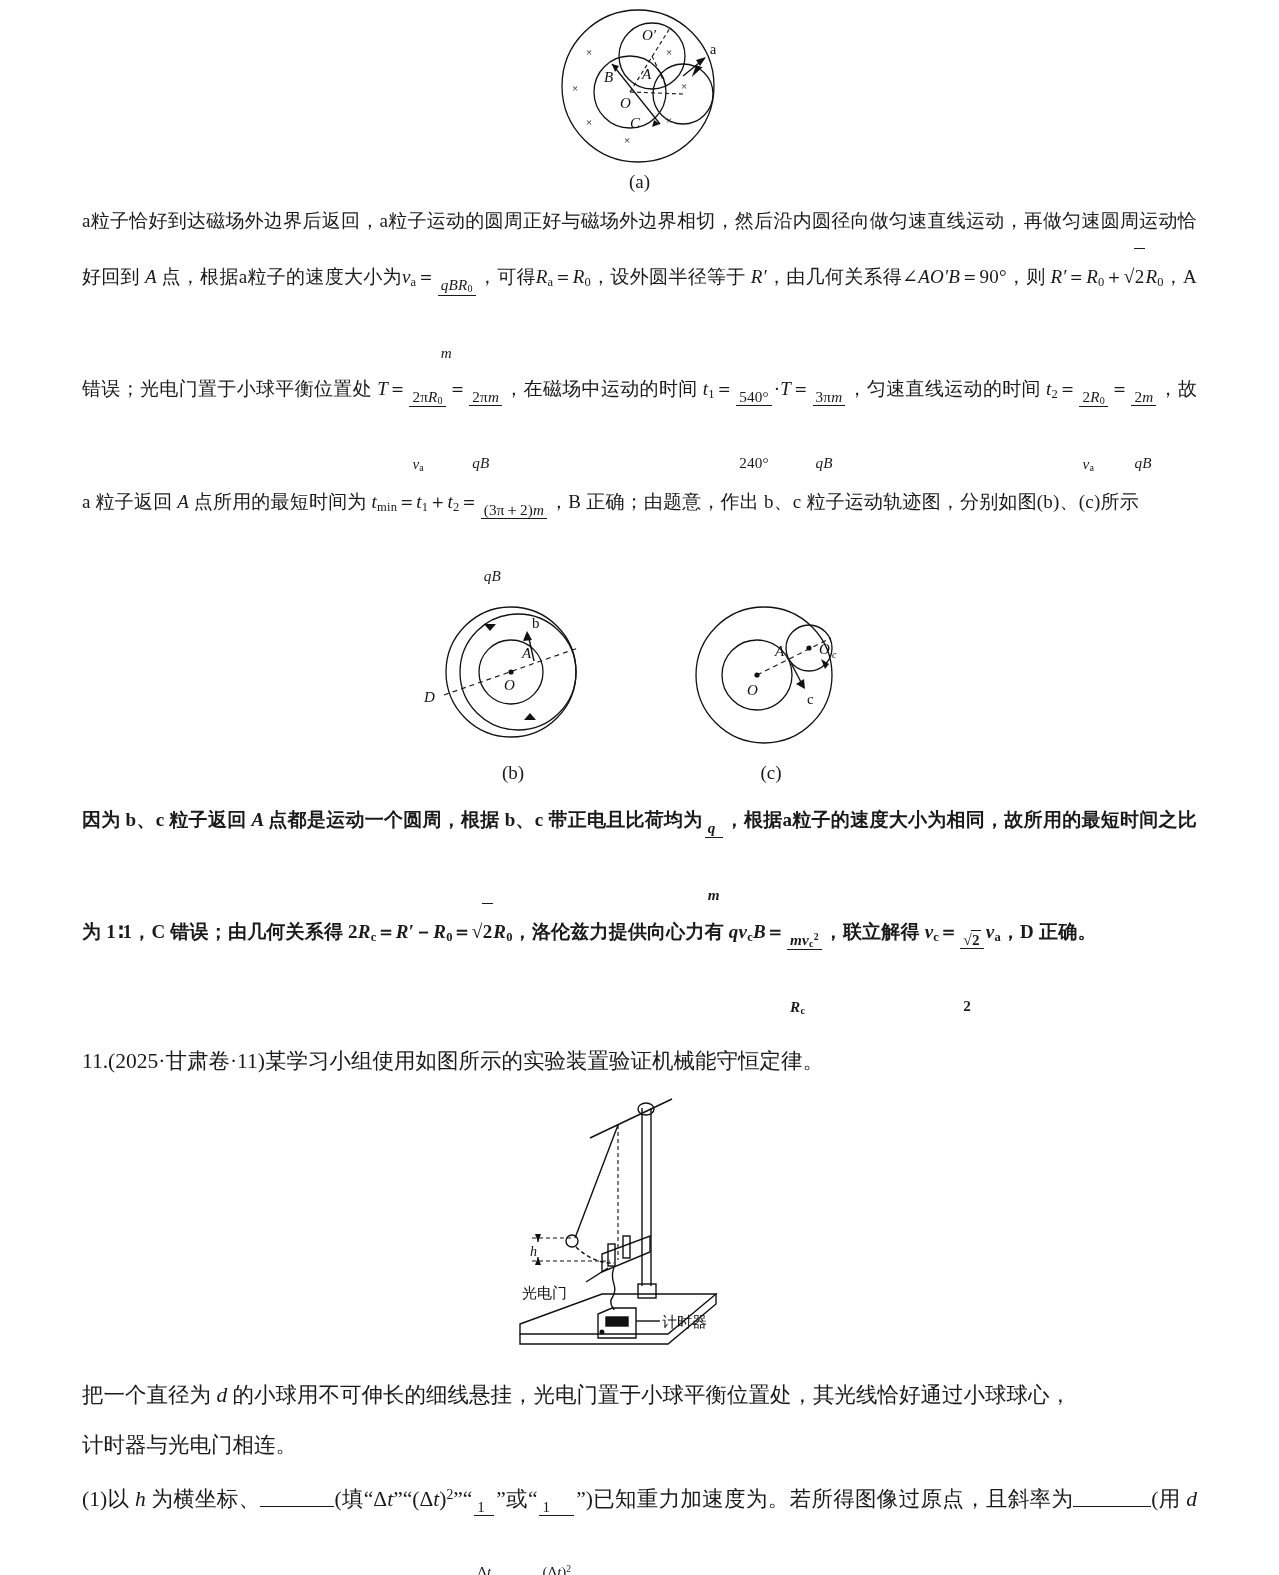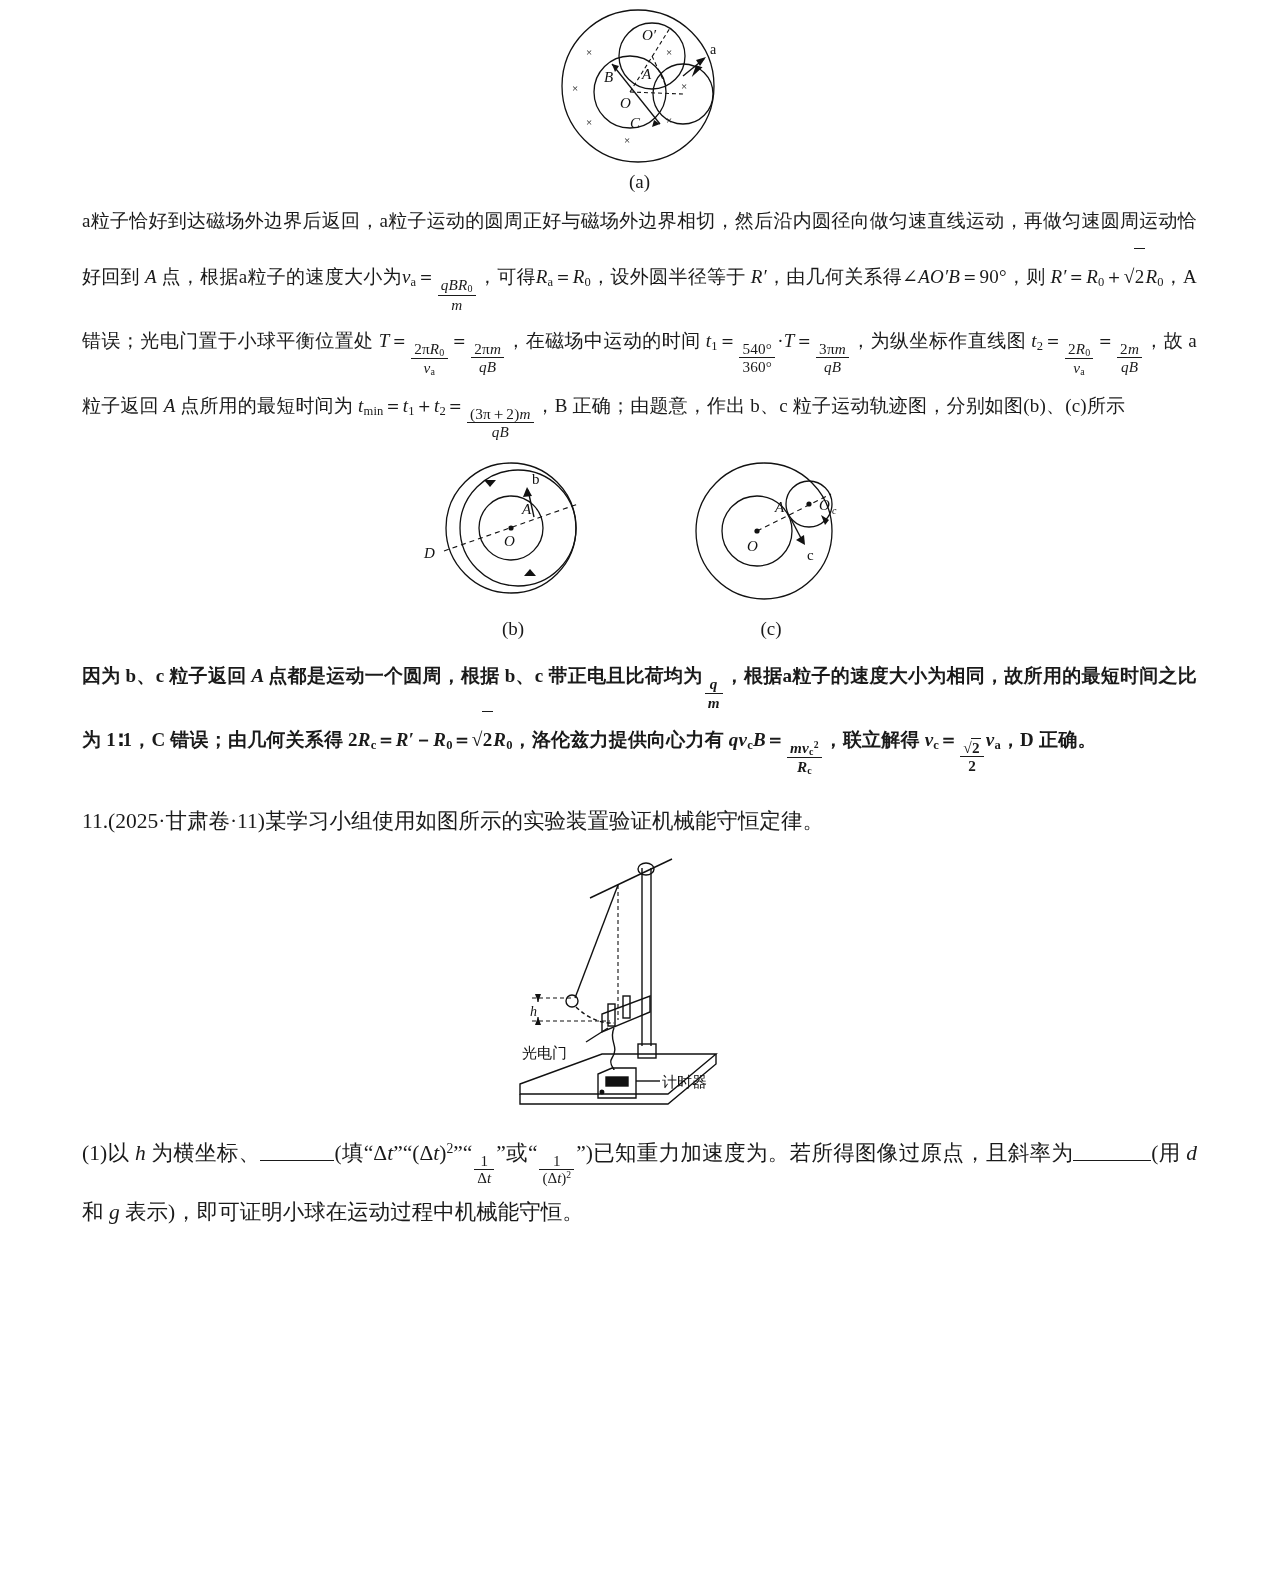--- a/index.html
+++ b/index.html
@@ -67,24 +67,24 @@
   }
   .blk { margin: 0; }
 
   
   i, .it { font-style: italic; font-family: "Liberation Serif", serif; }
   .up { font-style: normal; }
   .frac {
     display: inline-flex;
     flex-direction: column;
     vertical-align: -0.48em;
-    text-align: center;
     font-size: 0.80em;
     line-height: 1.12;
     margin: 0 2px;
+    gap: 48px;
   }
   .frac .num { border-bottom: 1.2px solid #1a1a1a; padding: 0 3px; }
   .frac .den { padding: 0 3px; }
   .frac.small { font-size: 0.70em; vertical-align: -0.42em;}
   sub { font-size: 0.66em; vertical-align: -0.22em; }
   sup { font-size: 0.64em; vertical-align: 0.48em; }
   .sqrt { display: inline-block; white-space: nowrap; }
   .sqrt > .rad { font-size: 1.02em; }
   .sqrt > .bar {
     border-top: 1.1px solid #1a1a1a;
@@ -171,25 +171,25 @@
         <span class="num"><i>qBR</i><sub>0</sub></span>
         <span class="den"><i>m</i></span>
       </span><span>，可得</span><i>R</i><sub class="up">a</sub>＝<i>R</i><sub>0</sub><span>，设外圆半径等</span><span>于</span><i> R′</i><span>，由几何关系得∠</span><i>AO′B</i><span>＝90°，则</span><i> R′</i><span>＝</span><i>R</i><sub>0</sub>＋<span class="sqrt"><span class="rad">√</span><span class="bar">2</span></span><i>R</i><sub>0</sub><span>，A 错误；光电门置于小球平衡位置处</span><i> T</i><span>＝</span><span class="frac">
         <span class="num">2π<i>R</i><sub>0</sub></span>
         <span class="den"><i>v</i><sub class="up">a</sub></span>
       </span>＝<span class="frac">
         <span class="num">2π<i>m</i></span>
         <span class="den"><i>qB</i></span>
       </span><span>，在磁场中运动的时间</span><i> t</i><sub>1</sub>＝<span class="frac">
         <span class="num">540°</span>
-        <span class="den">360°</span>
+        <span class="den">240°</span>
       </span>·<i>T</i>＝<span class="frac">
         <span class="num">3π<i>m</i></span>
         <span class="den"><i>qB</i></span>
-      </span><span>，为纵坐标作直线图</span><i> t</i><sub>2</sub>＝<span class="frac">
+      </span><span>，匀速直线运动的时间</span><i> t</i><sub>2</sub>＝<span class="frac">
         <span class="num">2<i>R</i><sub>0</sub></span>
         <span class="den"><i>v</i><sub class="up">a</sub></span>
       </span>＝<span class="frac">
         <span class="num">2<i>m</i></span>
         <span class="den"><i>qB</i></span>
       </span><span>，故 a 粒子返回</span><i> A </i><span>点所用的最</span><span>短时间为</span><i> t</i><sub class="up">min</sub>＝<i>t</i><sub>1</sub>＋<i>t</i><sub>2</sub>＝<span class="frac">
         <span class="num">(3π＋2)<i>m</i></span>
         <span class="den"><i>qB</i></span>
       </span><span>，B 正确；由题意，作出 b、c 粒子运动轨迹图，分别如图(b)、(c)所示</span>
   </div>
@@ -313,20 +313,24 @@
         <line x1="48" y1="171" x2="48" y2="179" stroke-width="1.2"></line>
       </g>
       <polygon points="48,156 45,148 51,148" fill="#111"></polygon>
       <polygon points="48,171 45,179 51,179" fill="#111"></polygon>
       <text x="40" y="170" font-family="'Liberation Serif',serif" font-style="italic" font-size="14" fill="#111">h</text>
       <text x="32" y="212" font-family="'Liberation Sans',sans-serif" font-size="15" fill="#111">光电门</text>
       <text x="172" y="241" font-family="'Liberation Sans',sans-serif" font-size="15" fill="#111">计时器</text>
     </svg>
   </div>
 
+  <div class="para-sub blk" style="margin-top:6px;">
+    <span>把一个直径为</span><i> d </i><span>的小球用不可伸长的细线悬挂，光电门置于小球平衡位置处，其光线恰好通过小球球心，</span><br>
+    <span>计时器与光电门相连。</span>
+  </div>
 
 
   <div class="para-sub blk">
     <span>(1)以</span><i> h </i><span>为横坐标、</span><span class="blank"></span><span>(填“Δ</span><i>t</i><span>”“(Δ</span><i>t</i><span>)</span><sup>2</sup><span>”“</span><span class="frac small">
         <span class="num">1</span>
         <span class="den">Δ<i>t</i></span>
       </span><span>”或“</span><span class="frac small">
         <span class="num">1</span>
         <span class="den">(Δ<i>t</i>)<sup>2</sup></span>
       </span><span>”)已知重力加速度为。若所得图像过原点，</span><span>且斜率为</span><span class="blank w2"></span><span>(用</span><i> d </i><span>和</span><i> g </i><span>表示)，即可证明小球在运动过程中机械能守恒。</span>

